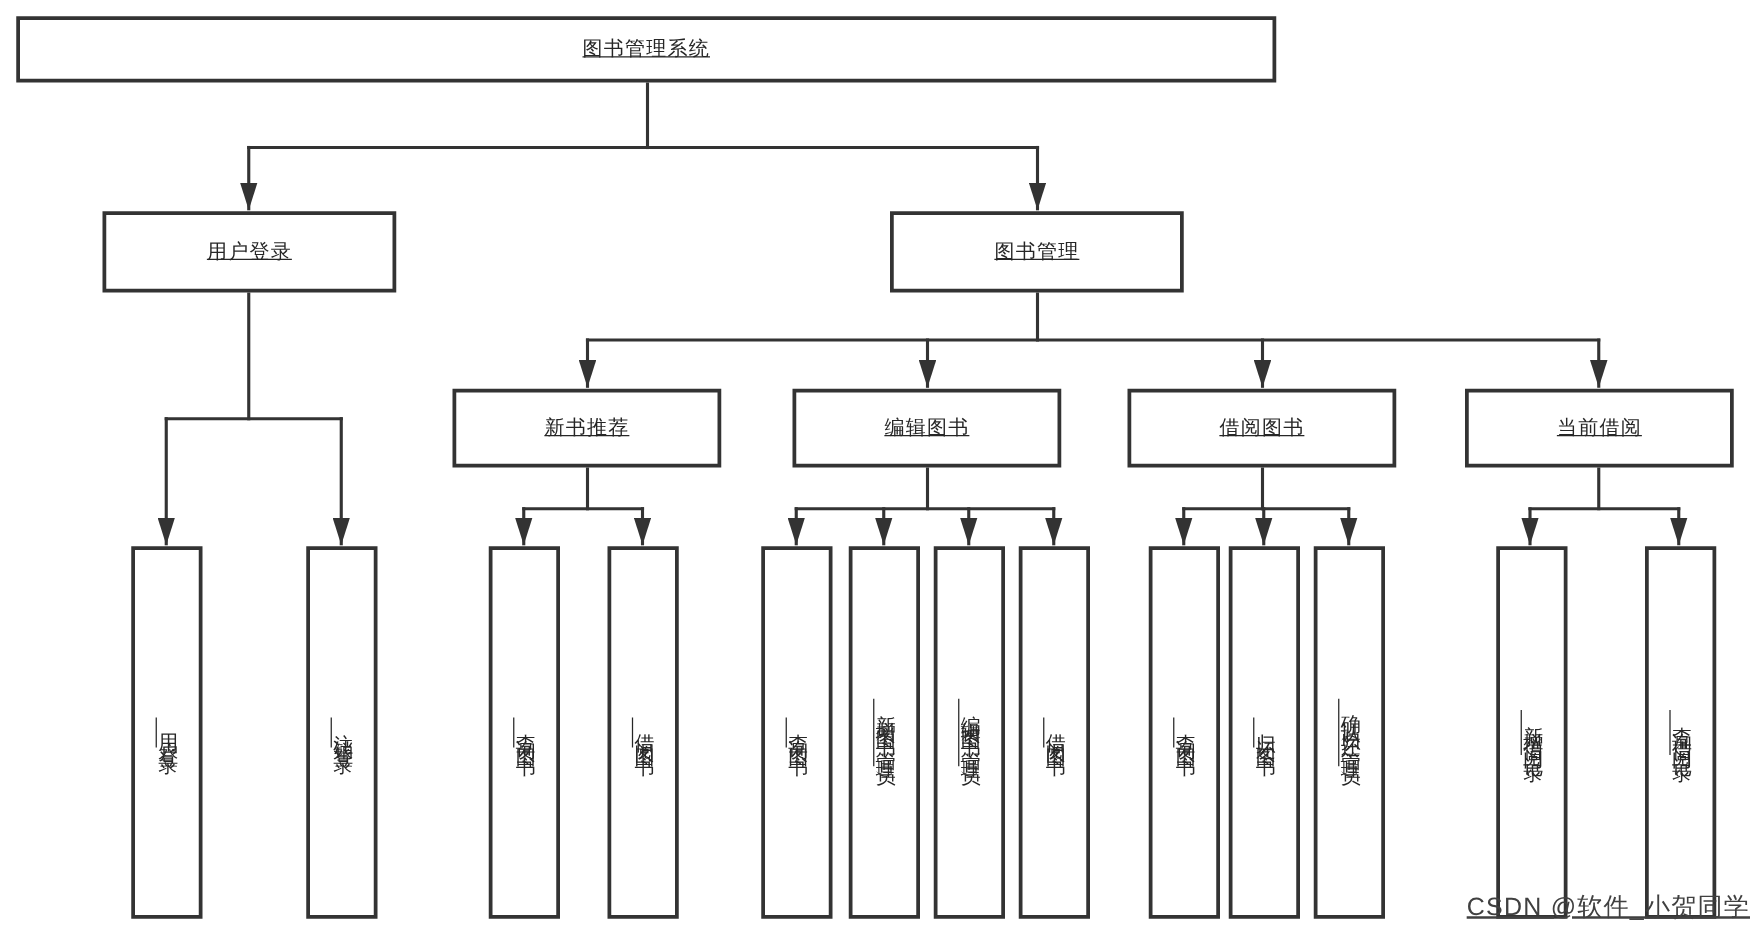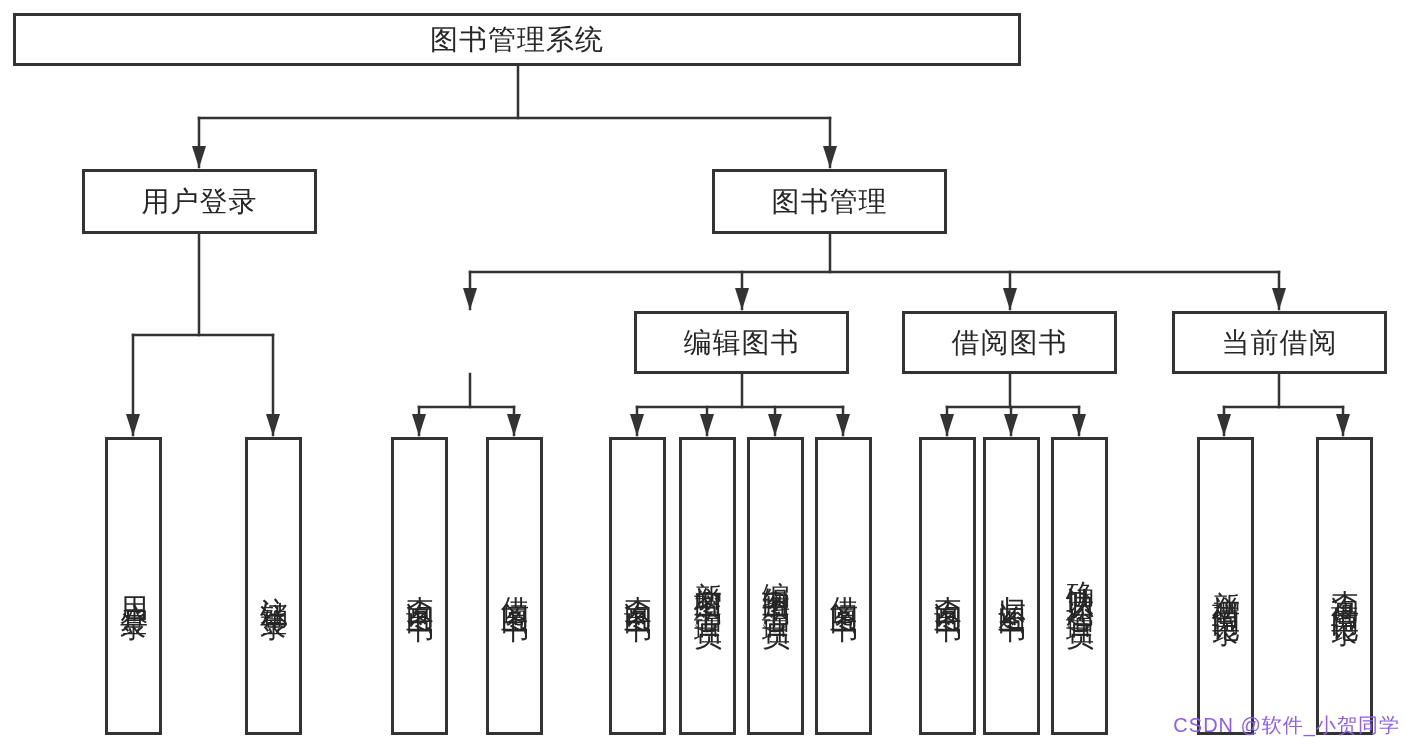--- a/index.html
+++ b/index.html
@@ -21,41 +21,43 @@
     width: 1405px; height: 747px;
     pointer-events: none;
   }
   .box {
     position: absolute;
     border: 3px solid #333333;
     background: #ffffff;
     display: flex;
     align-items: center;
     justify-content: center;
-    font-size: 28px;
+    font-size: 16px;
     letter-spacing: 1px;
     color: #262626;
     text-align: right;
     white-space: nowrap;
+    text-decoration: underline;
   }
   .vbox {
     writing-mode: vertical-rl;
     text-orientation: mixed;
     letter-spacing: 6px;
     white-space: normal;
     line-height: 1;
   }
   .watermark {
     position: absolute;
     top: 712px;
     right: 5px;
     font-size: 20px;
-    color: #8b5cf6;
+    color: #404040;
     letter-spacing: 1px;
     white-space: nowrap;
+    text-decoration: underline;
   }
 </style>
 </head>
 <body>
 
 <div class="stage">
 
   <svg class="wires" viewBox="0 0 1405 747" xmlns="http://www.w3.org/2000/svg">
     <defs>
       <marker id="ah" markerUnits="userSpaceOnUse" markerWidth="22" markerHeight="14" refX="21" refY="7" orient="auto">
@@ -116,20 +118,21 @@
       <line x1="1224" y1="407" x2="1224" y2="435" marker-end="url(#ah)"></line>
       <line x1="1343" y1="407" x2="1343" y2="435" marker-end="url(#ah)"></line>
     </g>
   </svg>
 
   <div class="box" style="left:13px; top:13px; width:1008px; height:53px;">图书管理系统</div>
 
   <div class="box" style="left:82px; top:169px; width:235px; height:65px;">用户登录</div>
   <div class="box" style="left:712px; top:169px; width:235px; height:65px;">图书管理</div>
 
+  <div class="box" style="left:362px; top:311px; width:215px; height:63px;">新书推荐</div>
   <div class="box" style="left:634px; top:311px; width:215px; height:63px;">编辑图书</div>
   <div class="box" style="left:902px; top:311px; width:215px; height:63px;">借阅图书</div>
   <div class="box" style="left:1172px; top:311px; width:215px; height:63px;">当前借阅</div>
 
   <div class="box vbox" style="left:105px; top:437px; width:57px; height:298px;">用户登录</div>
   <div class="box vbox" style="left:245px; top:437px; width:57px; height:298px;">注销登录</div>
 
   <div class="box vbox" style="left:391px; top:437px; width:57px; height:298px;">查询图书</div>
   <div class="box vbox" style="left:486px; top:437px; width:57px; height:298px;">借阅图书</div>
 

